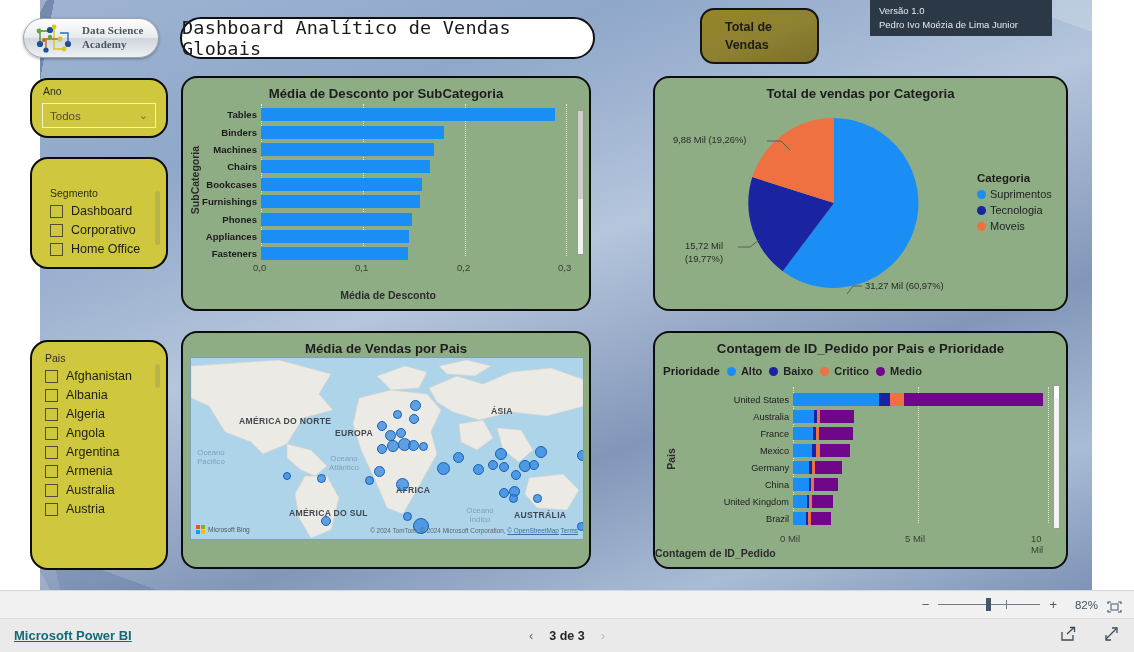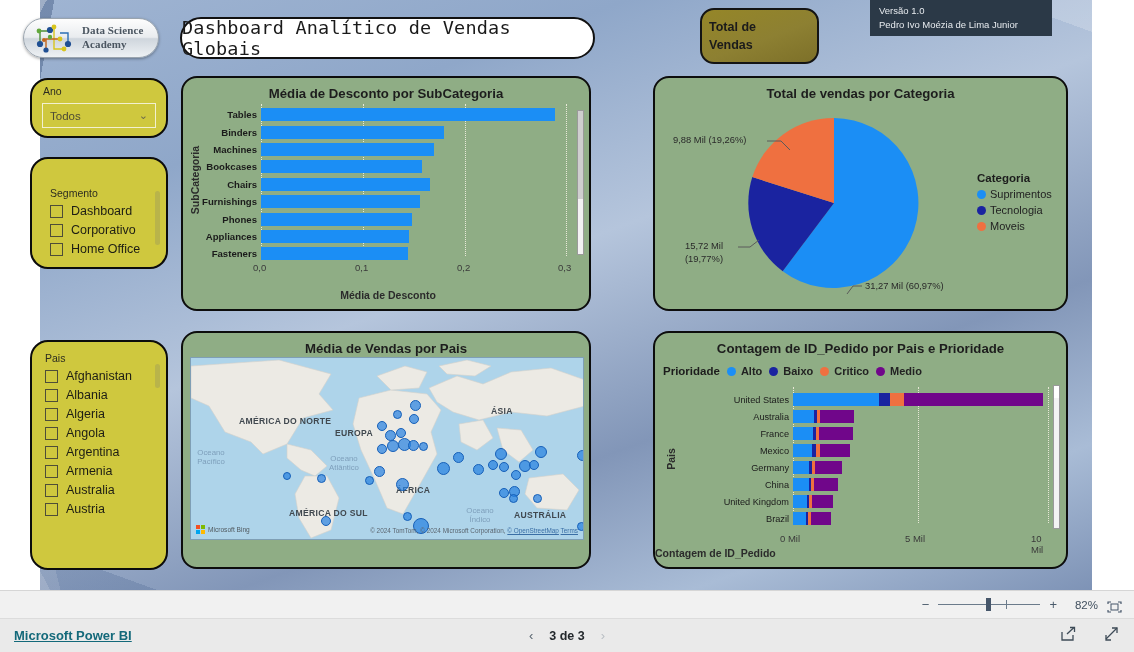--- a/index.html
+++ b/index.html
@@ -43,21 +43,21 @@
   .title-box {
     left: 180px; top: 17px; width: 415px; height: 42px; border-radius: 22px;
     background: #fff; border: 2px solid #111; display: flex;
     align-items: center; justify-content: center;
   }
   .title-txt { font-family: "DejaVu Sans Mono", monospace; font-size: 18.5px; color: #1a1a1a; letter-spacing: .2px; }
 
   .kpi-btn {
     left: 700px; top: 8px; width: 119px; height: 56px; border-radius: 14px;
     background: linear-gradient(160deg,#958628 0%,#8d8032 55%,#7d7029 100%);
-    border: 2px solid #141414; padding: 8px 0 0 7px;
+    border: 2px solid #141414; padding: 8px 0 0 23px;
   }
   .kpi-btn .l { font-size: 12.5px; font-weight: bold; color: #1b1b1b; line-height: 1.45; }
 
   .version-box {
     left: 870px; top: 0; width: 182px; height: 36px; background: #2b3947;
     padding: 4px 0 0 9px; color: #e6eaee; font-size: 9.5px; line-height: 1.45;
   }
 
   
   .slicer {
@@ -255,26 +255,26 @@
           </div>
         <div style="display:flex;align-items:center;height:17.4px;">
             <span class="cat-label" style="width:74px;">Binders</span>
             <span class="bar" style="margin-left:4px;width:183px;"></span>
           </div>
         <div style="display:flex;align-items:center;height:17.4px;">
             <span class="cat-label" style="width:74px;">Machines</span>
             <span class="bar" style="margin-left:4px;width:173px;"></span>
           </div>
         <div style="display:flex;align-items:center;height:17.4px;">
+            <span class="cat-label" style="width:74px;">Chairs</span>
+            <span class="bar" style="margin-left:4px;width:169px;"></span>
+          </div>
+        <div style="display:flex;align-items:center;height:17.4px;">
             <span class="cat-label" style="width:74px;">Bookcases</span>
             <span class="bar" style="margin-left:4px;width:161px;"></span>
-          </div>
-        <div style="display:flex;align-items:center;height:17.4px;">
-            <span class="cat-label" style="width:74px;">Chairs</span>
-            <span class="bar" style="margin-left:4px;width:169px;"></span>
           </div>
         <div style="display:flex;align-items:center;height:17.4px;">
             <span class="cat-label" style="width:74px;">Furnishings</span>
             <span class="bar" style="margin-left:4px;width:159px;"></span>
           </div>
         <div style="display:flex;align-items:center;height:17.4px;">
             <span class="cat-label" style="width:74px;">Phones</span>
             <span class="bar" style="margin-left:4px;width:151px;"></span>
           </div>
         <div style="display:flex;align-items:center;height:17.4px;">

